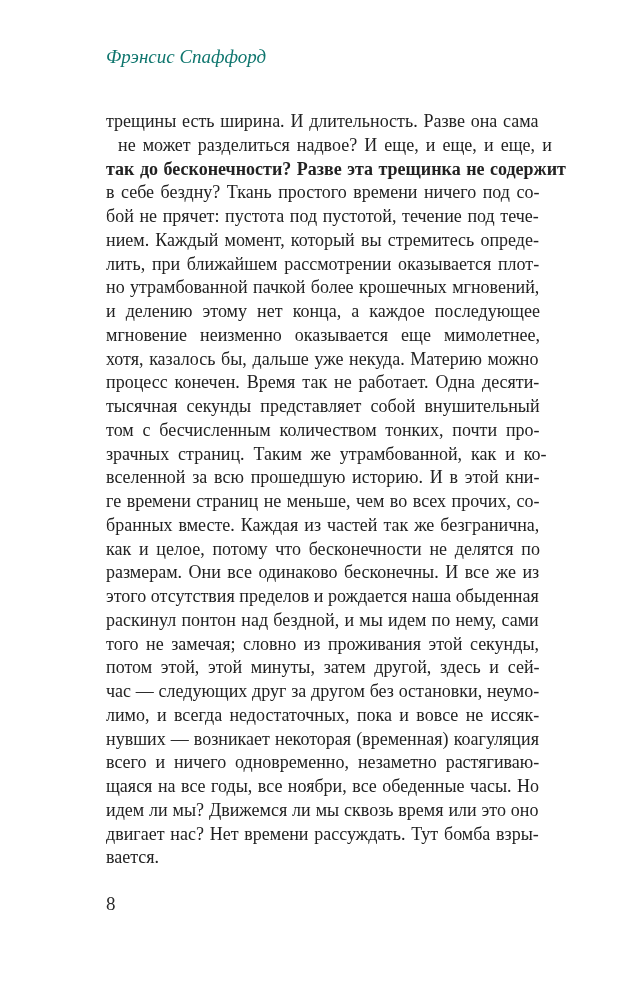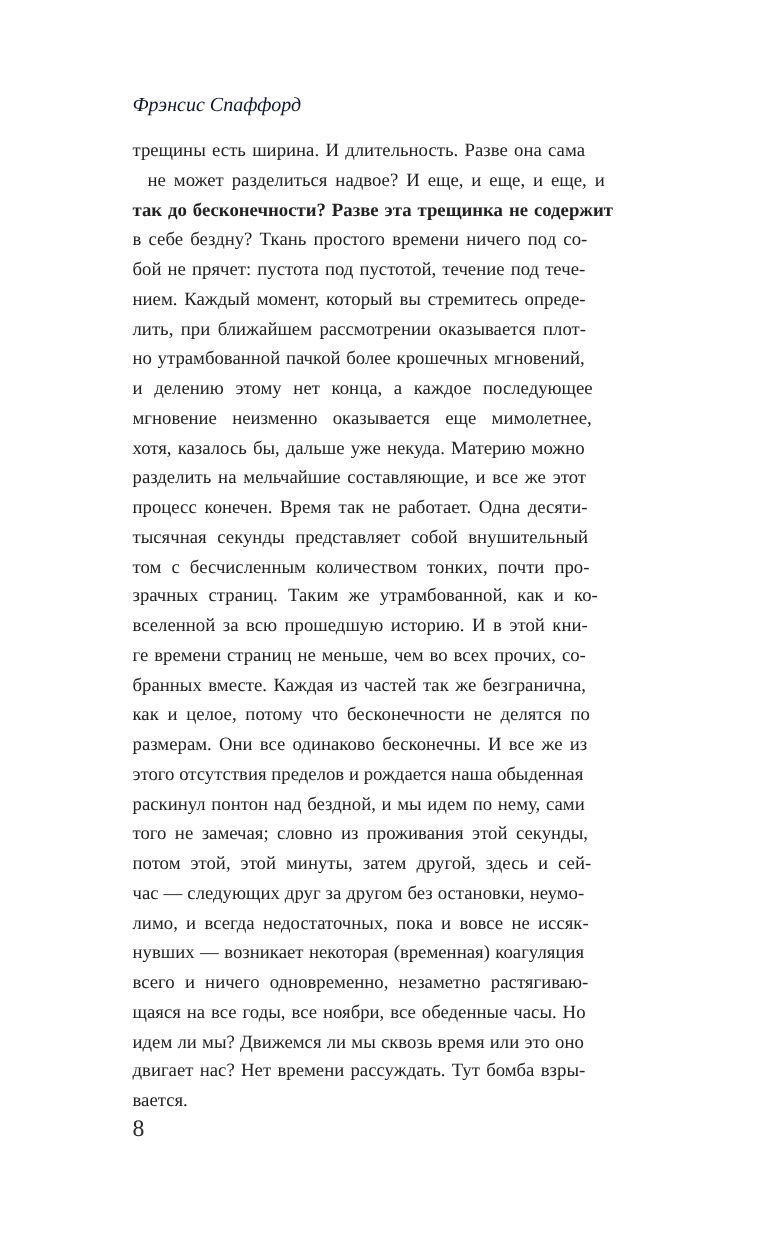--- a/index.html
+++ b/index.html
@@ -1,25 +1,25 @@
 <!DOCTYPE html>
 <html><head>
 <meta charset="utf-8">
 <style>
   html, body { margin: 0; padding: 0; background: #ffffff; }
   body { width: 620px; height: 1001px; position: relative; overflow: hidden; color: #1e1e1e; }
   .header {
-    position: absolute; left: 106px; top: 76px;
+    position: absolute; left: 106px; top: 46px;
     font-family: "Liberation Serif", "DejaVu Serif", serif;
-    font-style: italic; font-size: 16px; color: #0f172a;
+    font-style: italic; font-size: 19px; color: #0f766e;
   }
   .body-text {
     position: absolute; left: 106px; top: 110px; width: 447px;
     font-family: "Liberation Serif", "DejaVu Serif", serif;
-    font-size: 15px; line-height: 23.75px; color: #222;
+    font-size: 18px; line-height: 23.75px; color: #222;
   }
   .line {
     display: block; white-space: nowrap; text-align: justify;
     text-align-last: justify; height: 23.75px;
   }
   .line.last { text-align-last: left; }
   .page-number {
     position: absolute; left: 106px; top: 893px;
     font-family: "Liberation Serif", "DejaVu Serif", serif;
     font-size: 19px; color: #2a2a2a;
@@ -35,21 +35,20 @@
     <span class="line" style="display: block; word-spacing: 2.6px; text-align-last: left; margin-left: 12px;">не может разделиться надвое? И еще, и еще, и еще, и</span>
     <span class="line" style="display: block; word-spacing: 1px; text-align-last: left; font-weight: bold;">так до бесконечности? Разве эта трещинка не содержит</span>
     <span class="line" style="display: block; word-spacing: 2px; text-align-last: left;">в себе бездну? Ткань простого времени ничего под со-</span>
     <span class="line" style="display: block; word-spacing: 1.125px; text-align-last: left;">бой не прячет: пустота под пустотой, течение под тече-</span>
     <span class="line" style="display: block; word-spacing: 1.66667px; text-align-last: left;">нием. Каждый момент, который вы стремитесь опреде-</span>
     <span class="line" style="display: block; word-spacing: 2.2px; text-align-last: left;">лить, при ближайшем рассмотрении оказывается плот-</span>
     <span class="line" style="display: block; word-spacing: 0.8px; text-align-last: left;">но утрамбованной пачкой более крошечных мгновений,</span>
     <span class="line" style="display: block; word-spacing: 5.57143px; text-align-last: left;">и делению этому нет конца, а каждое последующее</span>
     <span class="line" style="display: block; word-spacing: 8.5px; text-align-last: left;">мгновение неизменно оказывается еще мимолетнее,</span>
     <span class="line" style="display: block; word-spacing: 1.14286px; text-align-last: left;">хотя, казалось бы, дальше уже некуда. Материю можно</span>
-    <span class="line" style="display: block; word-spacing: 1.71429px; text-align-last: left;">разделить на мельчайшие составляющие, и все же этот</span>
     <span class="line" style="display: block; word-spacing: 2.42857px; text-align-last: left;">процесс конечен. Время так не работает. Одна десяти-</span>
     <span class="line" style="display: block; word-spacing: 4.75px; text-align-last: left;">тысячная секунды представляет собой внушительный</span>
     <span class="line" style="display: block; word-spacing: 4.33333px; text-align-last: left;">том с бесчисленным количеством тонких, почти про-</span>
     <span class="line" style="display: block; word-spacing: 4.42857px; text-align-last: left;">зрачных страниц. Таким же утрамбованной, как и ко-</span>
     <span class="line" style="display: block; word-spacing: 2.25px; text-align-last: left;">вселенной за всю прошедшую историю. И в этой кни-</span>
     <span class="line" style="display: block; word-spacing: 1px; text-align-last: left;">ге времени страниц не меньше, чем во всех прочих, со-</span>
     <span class="line" style="display: block; word-spacing: 1.42857px; text-align-last: left;">бранных вместе. Каждая из частей так же безгранична,</span>
     <span class="line" style="display: block; word-spacing: 3.25px; text-align-last: left;">как и целое, потому что бесконечности не делятся по</span>
     <span class="line" style="display: block; word-spacing: 2px; text-align-last: left;">размерам. Они все одинаково бесконечны. И все же из</span>
     <span class="line" style="display: block; word-spacing: 0px; text-align-last: left;">этого отсутствия пределов и рождается наша обыденная</span>

